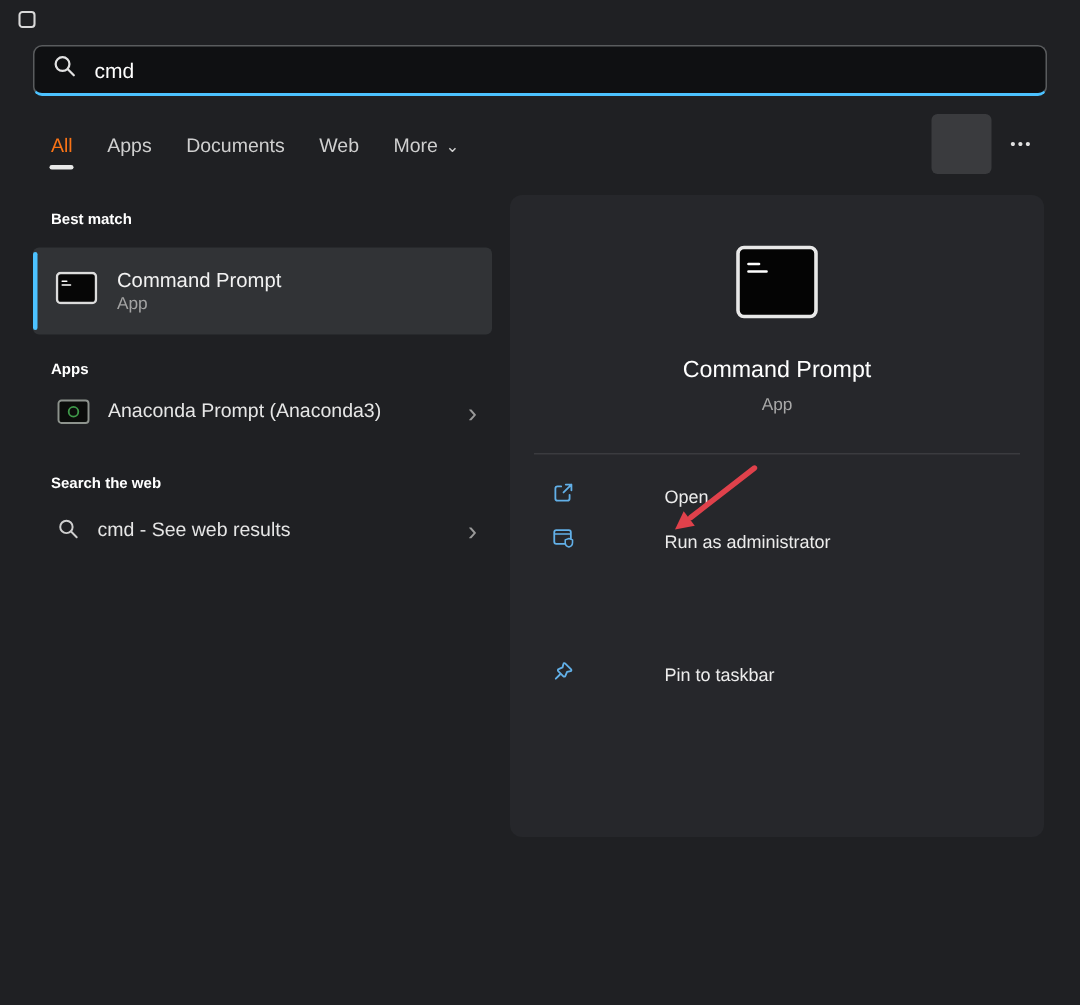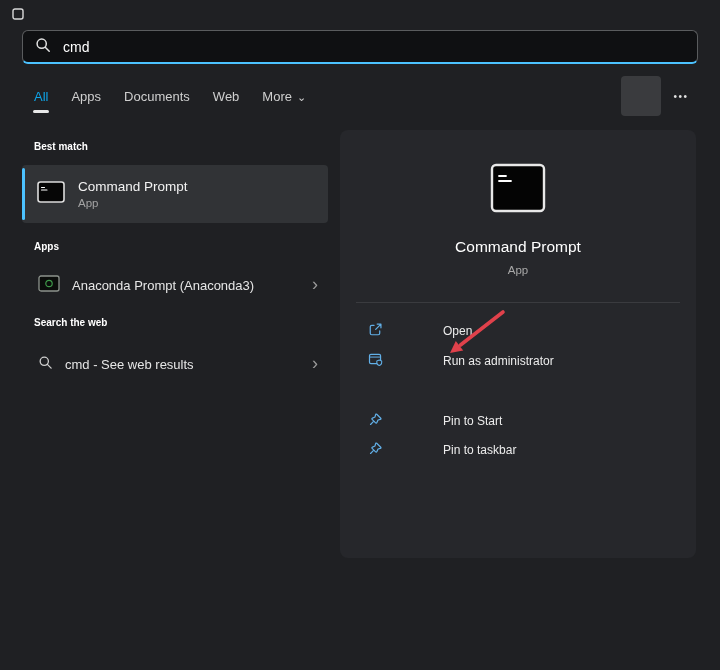--- a/index.html
+++ b/index.html
@@ -18,21 +18,21 @@
     border-radius:6px; display:flex; align-items:center; gap:12px; padding:0 12px;
   }
   .searchbar input {
     flex:1; background:transparent; border:none; outline:none;
     color:#ffffff; font-size:14px; font-family:inherit; padding:0;
   }
 
   
   .tabs { position:absolute; left:34px; top:89px; display:flex; gap:23px; align-items:flex-start; }
   .tab { position:relative; font-size:13px; color:#cfcfcf; padding-bottom:9px; cursor:default; white-space:nowrap; }
-  .tab.selected { color:#0ea5e9; }
+  .tab.selected { color:#f97316; }
   .tab.selected::after {
     content:""; position:absolute; left:50%; transform:translateX(-50%);
     bottom:0; width:16px; height:3px; border-radius:2px; background:#e8e8e8;
   }
   .tab .chev { margin-left:5px; font-size:11px; color:#cfcfcf; }
 
   .account-box { position:absolute; left:621px; top:76px; width:40px; height:40px; background:#3a3b3e; border-radius:4px; }
   .overflow-btn {
     position:absolute; left:666px; top:87px; width:30px; height:18px;
     display:flex; align-items:center; justify-content:center;
@@ -47,21 +47,21 @@
     position:absolute; left:22px; top:165px; width:306px; height:58px;
     background:#313336; border-radius:4px;
     display:flex; align-items:center; gap:13px; padding-left:15px;
   }
   .accent-bar { position:absolute; left:0; top:3px; bottom:3px; width:3px; background:#4cc2ff; border-radius:2px; }
   .bm-title { font-size:13.5px; color:#f2f2f2; }
   .bm-sub { font-size:11.5px; color:#a3a3a3; margin-top:3px; }
 
   .row {
     position:absolute; left:22px; width:306px; height:38px; border-radius:4px;
-    display:flex; align-items:center; gap:12px; padding:0 10px 0 16px;
+    display:flex; gap:12px; padding:0 10px 0 16px;
   }
   .row-anaconda { top:266px; }
   .row-web { top:345px; }
   .row-label { flex:1; font-size:13px; color:#e6e6e6; }
   .row-chev { color:#9a9a9a; font-size:18px; line-height:1; padding-bottom:2px; }
 
   
   .panel {
     position:absolute; left:340px; top:130px; width:356px; height:428px;
     background:#26272b; border-radius:8px;
@@ -187,29 +187,20 @@
         <svg width="15" height="15" viewBox="0 0 16 16">
           <rect x="1.6" y="2.6" width="11.8" height="9.8" rx="1.5" fill="none" stroke="#62b0e8" stroke-width="1.3"></rect>
           <path d="M1.6 5.4 H13.4" stroke="#62b0e8" stroke-width="1.1"></path>
           <path d="M12 8.6 l2.6 .9 v1.8 c0 1.7 -1.4 2.9 -2.6 3.2 c-1.2 -.3 -2.6 -1.5 -2.6 -3.2 v-1.8 z" fill="#26272b" stroke="#62b0e8" stroke-width="1.1" stroke-linejoin="round"></path>
         </svg>
       </span>
       <span class="a-label">Run as administrator</span>
     </div>
 
 
-    <div class="action a3">
-      <span class="a-ic">
-        <svg width="15" height="15" viewBox="0 0 16 16">
-          <path d="M9.3 2.4 L13.6 6.7 C14 7.1 13.8 7.8 13.2 7.9 L10.7 8.5 L9.5 11.3 C9.3 11.9 8.5 12 8.1 11.6 L4.4 7.9 C4 7.5 4.1 6.7 4.7 6.5 L7.5 5.3 L8.1 2.8 C8.2 2.2 8.9 2 9.3 2.4 Z" fill="none" stroke="#62b0e8" stroke-width="1.3" stroke-linejoin="round"></path>
-          <path d="M5.7 10.3 L2.7 13.3" stroke="#62b0e8" stroke-width="1.3" stroke-linecap="round"></path>
-        </svg>
-      </span>
-      <span class="a-label">Pin to Start</span>
-    </div>
 
     <div class="action a4">
       <span class="a-ic">
         <svg width="15" height="15" viewBox="0 0 16 16">
           <path d="M9.3 2.4 L13.6 6.7 C14 7.1 13.8 7.8 13.2 7.9 L10.7 8.5 L9.5 11.3 C9.3 11.9 8.5 12 8.1 11.6 L4.4 7.9 C4 7.5 4.1 6.7 4.7 6.5 L7.5 5.3 L8.1 2.8 C8.2 2.2 8.9 2 9.3 2.4 Z" fill="none" stroke="#62b0e8" stroke-width="1.3" stroke-linejoin="round"></path>
           <path d="M5.7 10.3 L2.7 13.3" stroke="#62b0e8" stroke-width="1.3" stroke-linecap="round"></path>
         </svg>
       </span>
       <span class="a-label">Pin to taskbar</span>
     </div>

